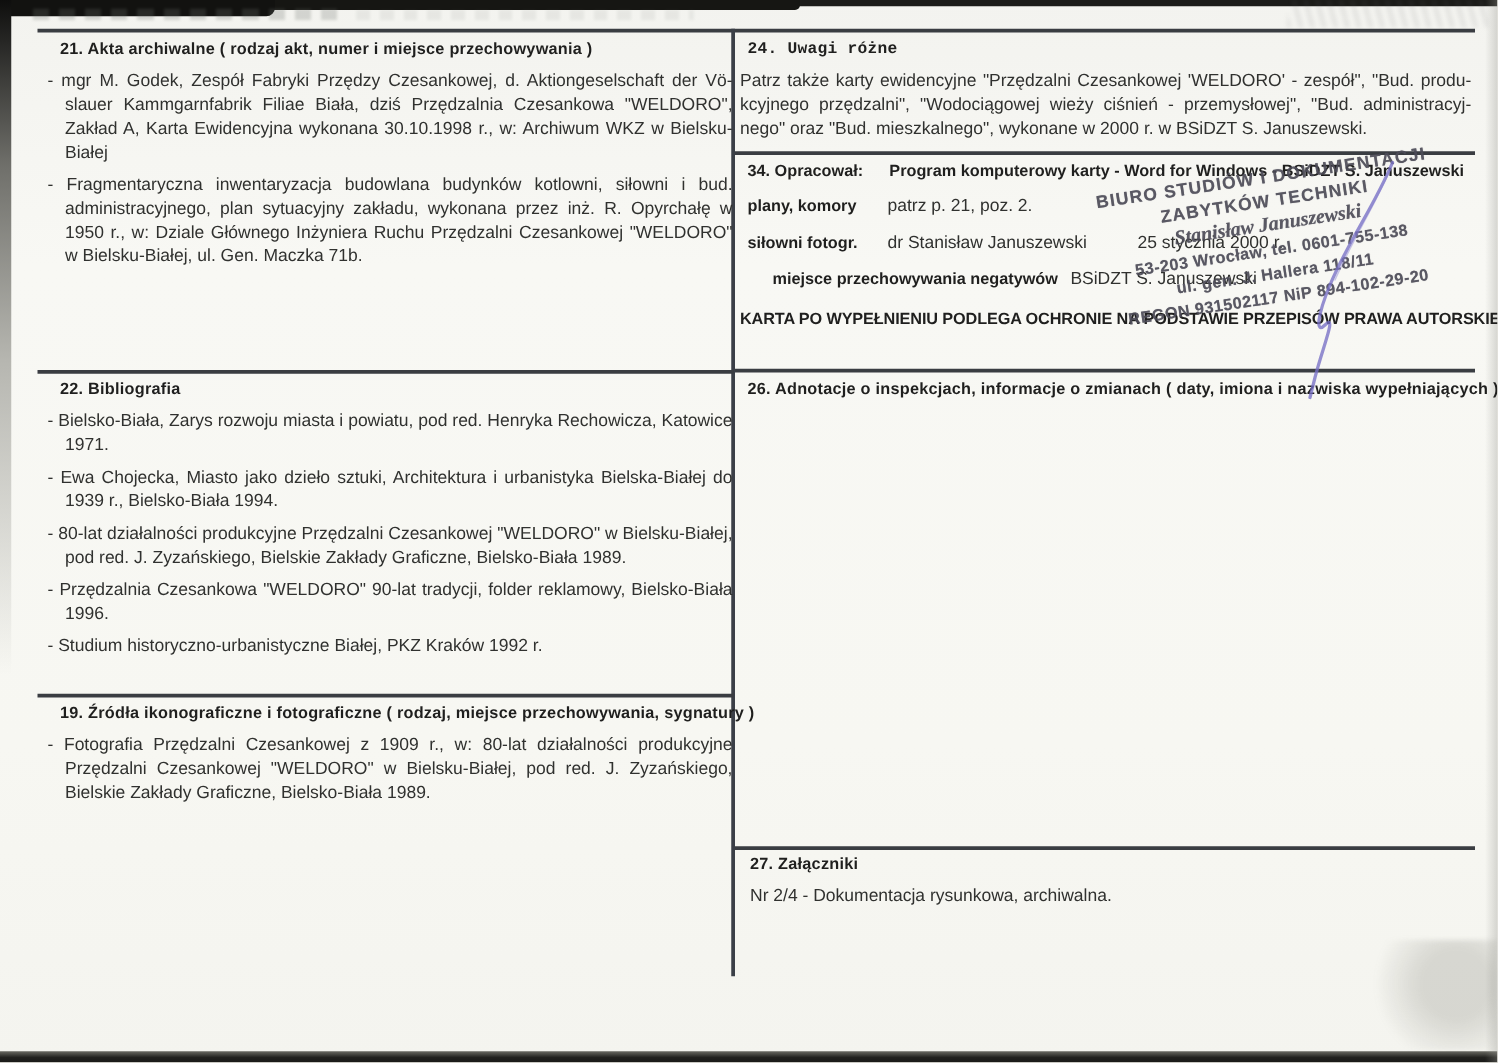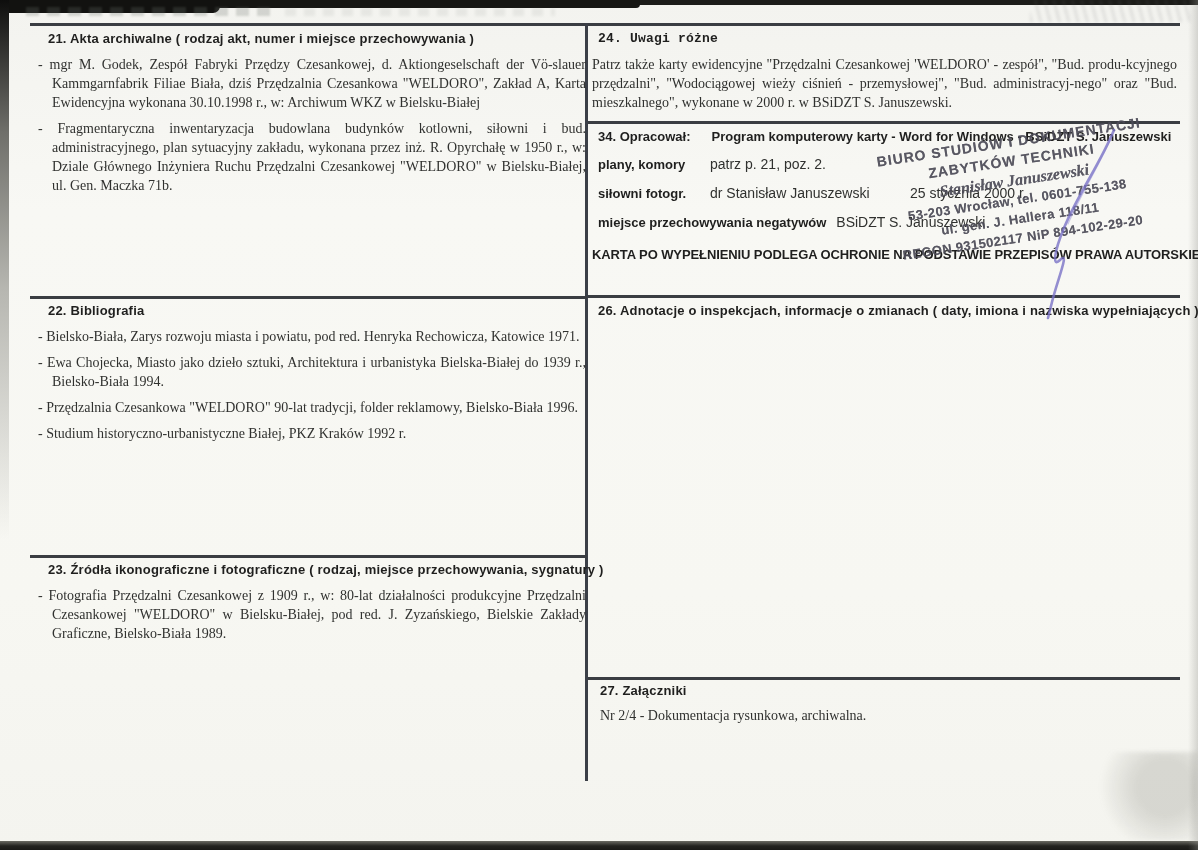--- a/index.html
+++ b/index.html
@@ -33,33 +33,33 @@
   .rule-23{left:30px;top:555px;width:557px;}
   .rule-25{left:588px;top:121px;width:592px;}
   .rule-26{left:588px;top:295px;width:592px;}
   .rule-27{left:588px;top:677px;width:592px;}
   .vdiv{position:absolute;left:585px;top:23px;width:3px;height:758px;background:#3b3f47;}
   
   .sec{position:absolute;}
   .sec h3{margin:0 0 9px 14px;font-size:13px;font-weight:bold;line-height:15px;color:#1f1f1e;
     letter-spacing:.2px;white-space:nowrap;}
   .sec p{margin:0 0 7px 0;font-size:14px;line-height:19px;text-align:justify;
-    padding-left:18px;text-indent:-14px;font-family:Liberation Serif, serif;}
+    padding-left:18px;text-indent:-14px;}
   .s21{left:34px;top:31px;width:552px;}
   .s22{left:34px;top:303px;width:552px;}
   .s23{left:34px;top:562px;width:552px;}
   .s24{left:592px;top:31px;width:585px;}
   .s24 h3{margin-left:6px;font-family:Liberation Mono, monospace;}
   .s24 p{padding-left:0;text-indent:0;}
   .s25{left:592px;top:129px;width:588px;}
   .s25-head{font-size:13px;font-weight:bold;color:#1f1f1e;padding-left:6px;margin:0 0 12px 0;white-space:nowrap;}
   .s25-head .prog{margin-left:21px;}
   .s25-row{position:relative;padding-left:6px;margin-bottom:12px;font-size:14px;line-height:17px;}
   .s25-row .lbl{display:inline-block;width:112px;font-size:13px;font-weight:bold;color:#1f1f1e;}
-  .s25-row.wide .lbl{width:auto;margin-right:10px;}
+  .s25-row.wide .lbl{width:auto;margin-right:10px;margin-left:20px;}
   .s25-row .date{position:absolute;left:318px;top:0;}
   .notice{margin-top:16px;font-size:13px;font-weight:bold;color:#1f1f1e;white-space:nowrap;letter-spacing:-.1px;}
   .s26{left:592px;top:303px;width:582px;}
   .s26 h3{margin-left:6px;}
   .s27{left:592px;top:683px;width:582px;}
   .s27 h3{margin:0 0 7px 8px;}
   .s27 p{padding-left:8px;text-indent:0;text-align:left;margin:0 0 5px 0;line-height:22px;}
   
   .stamp{position:absolute;left:854px;top:156px;width:310px;transform:rotate(-8.5deg);
     transform-origin:left top;text-align:center;color:#4c4b57;opacity:.92;
@@ -97,26 +97,27 @@
   <div class="sec s21">
     <h3>21. Akta archiwalne ( rodzaj akt, numer i miejsce przechowywania )</h3>
     <p>- mgr M. Godek, Zespół Fabryki Przędzy Czesankowej, d. Aktiongeselschaft der Vö-slauer Kammgarnfabrik Filiae Biała, dziś Przędzalnia Czesankowa "WELDORO", Zakład A, Karta Ewidencyjna wykonana 30.10.1998 r., w: Archiwum WKZ w Bielsku-Białej</p>
     <p>- Fragmentaryczna inwentaryzacja budowlana budynków kotlowni, siłowni i bud. administracyjnego, plan sytuacyjny zakładu, wykonana przez inż. R. Opyrchałę w 1950 r., w: Dziale Głównego Inżyniera Ruchu Przędzalni Czesankowej "WELDORO" w Bielsku-Białej, ul. Gen. Maczka 71b.</p>
   </div>
 
   <div class="sec s22">
     <h3>22. Bibliografia</h3>
     <p>- Bielsko-Biała, Zarys rozwoju miasta i powiatu, pod red. Henryka Rechowicza, Katowice 1971.</p>
     <p>- Ewa Chojecka, Miasto jako dzieło sztuki, Architektura i urbanistyka Bielska-Białej do 1939 r., Bielsko-Biała 1994.</p>
+    <p>- 80-lat działalności produkcyjne Przędzalni Czesankowej "WELDORO" w Bielsku-Białej, pod red. J. Zyzańskiego, Bielskie Zakłady Graficzne, Bielsko-Biała 1989.</p>
     <p>- Przędzalnia Czesankowa "WELDORO" 90-lat tradycji, folder reklamowy, Bielsko-Biała 1996.</p>
     <p>- Studium historyczno-urbanistyczne Białej, PKZ Kraków 1992 r.</p>
   </div>
 
   <div class="sec s23">
-    <h3>23. Źródła ikonograficzne i fotograficzne ( rodzaj, miejsce przechowywania, sygnatury )</h3>
+    <h3>19. Źródła ikonograficzne i fotograficzne ( rodzaj, miejsce przechowywania, sygnatury )</h3>
     <p>- Fotografia Przędzalni Czesankowej z 1909 r., w: 80-lat działalności produkcyjne Przędzalni Czesankowej "WELDORO" w Bielsku-Białej, pod red. J. Zyzańskiego, Bielskie Zakłady Graficzne, Bielsko-Biała 1989.</p>
   </div>
 
   <div class="sec s24">
     <h3>24. Uwagi różne</h3>
     <p>Patrz także karty ewidencyjne "Przędzalni Czesankowej 'WELDORO' - zespół", "Bud. produ-kcyjnego przędzalni", "Wodociągowej wieży ciśnień - przemysłowej", "Bud. administracyj-nego" oraz "Bud. mieszkalnego", wykonane w 2000 r. w BSiDZT S. Januszewski.</p>
   </div>
 
   <div class="sec s25">
     <div class="s25-head">

